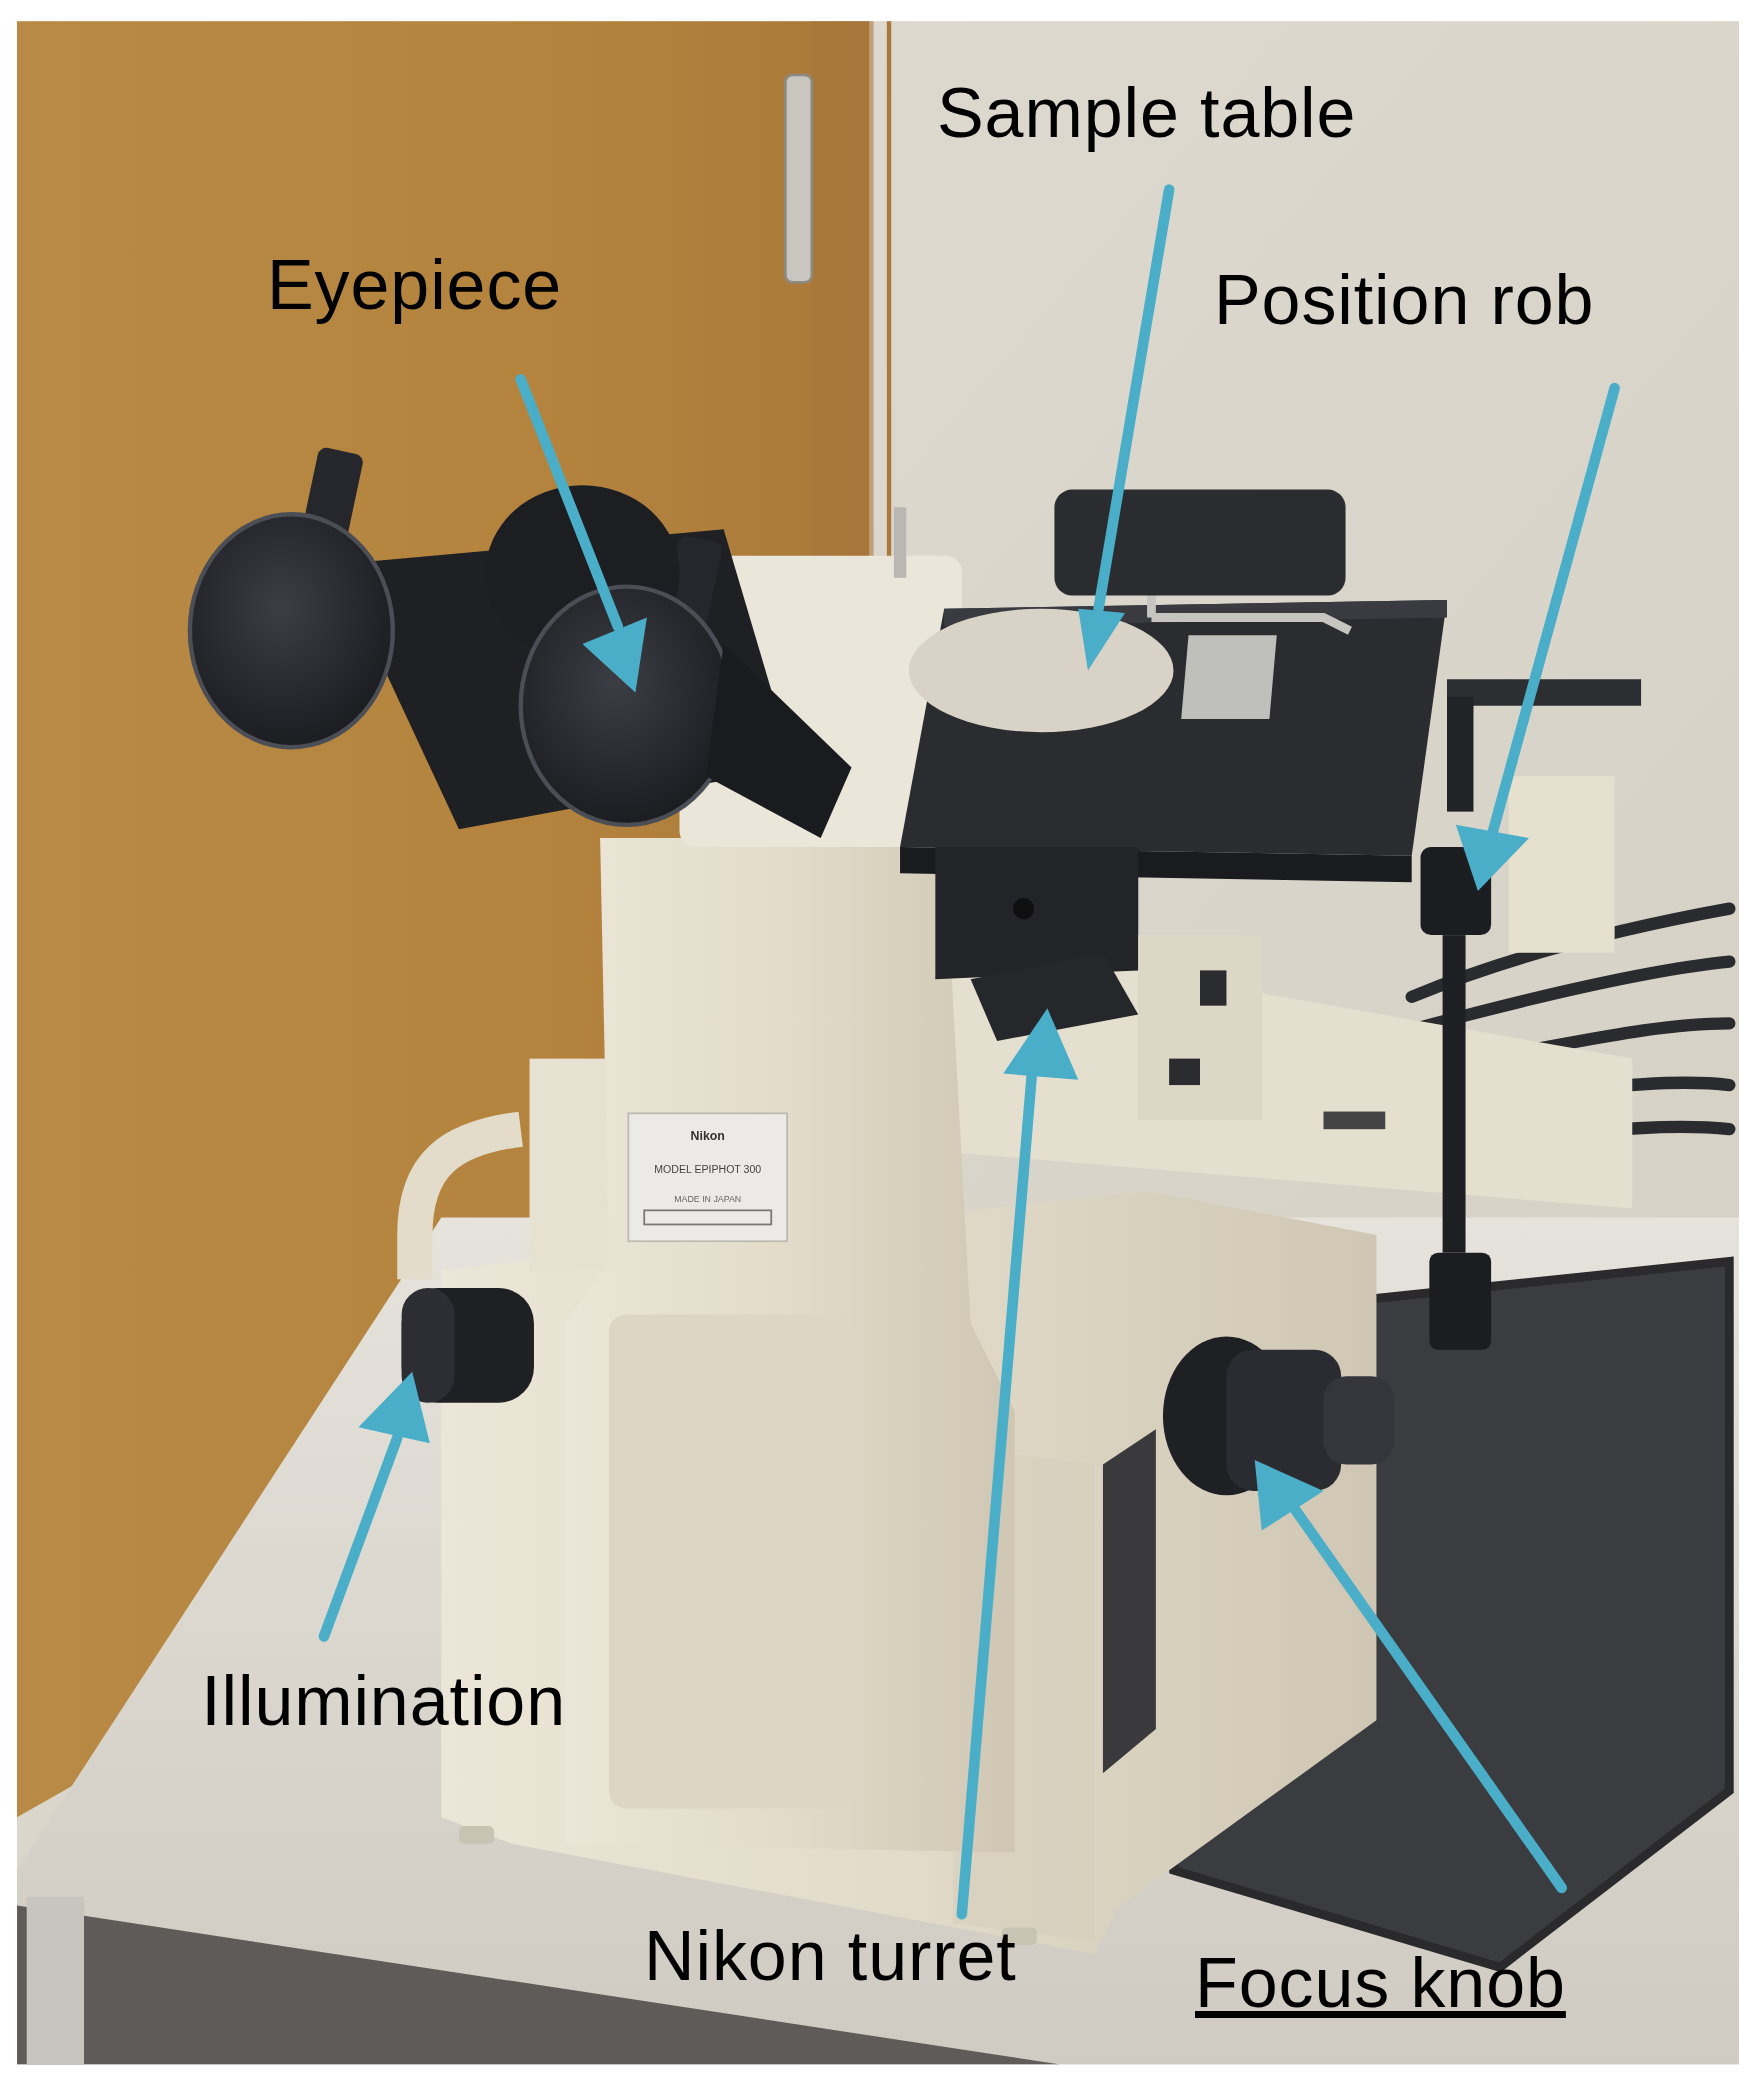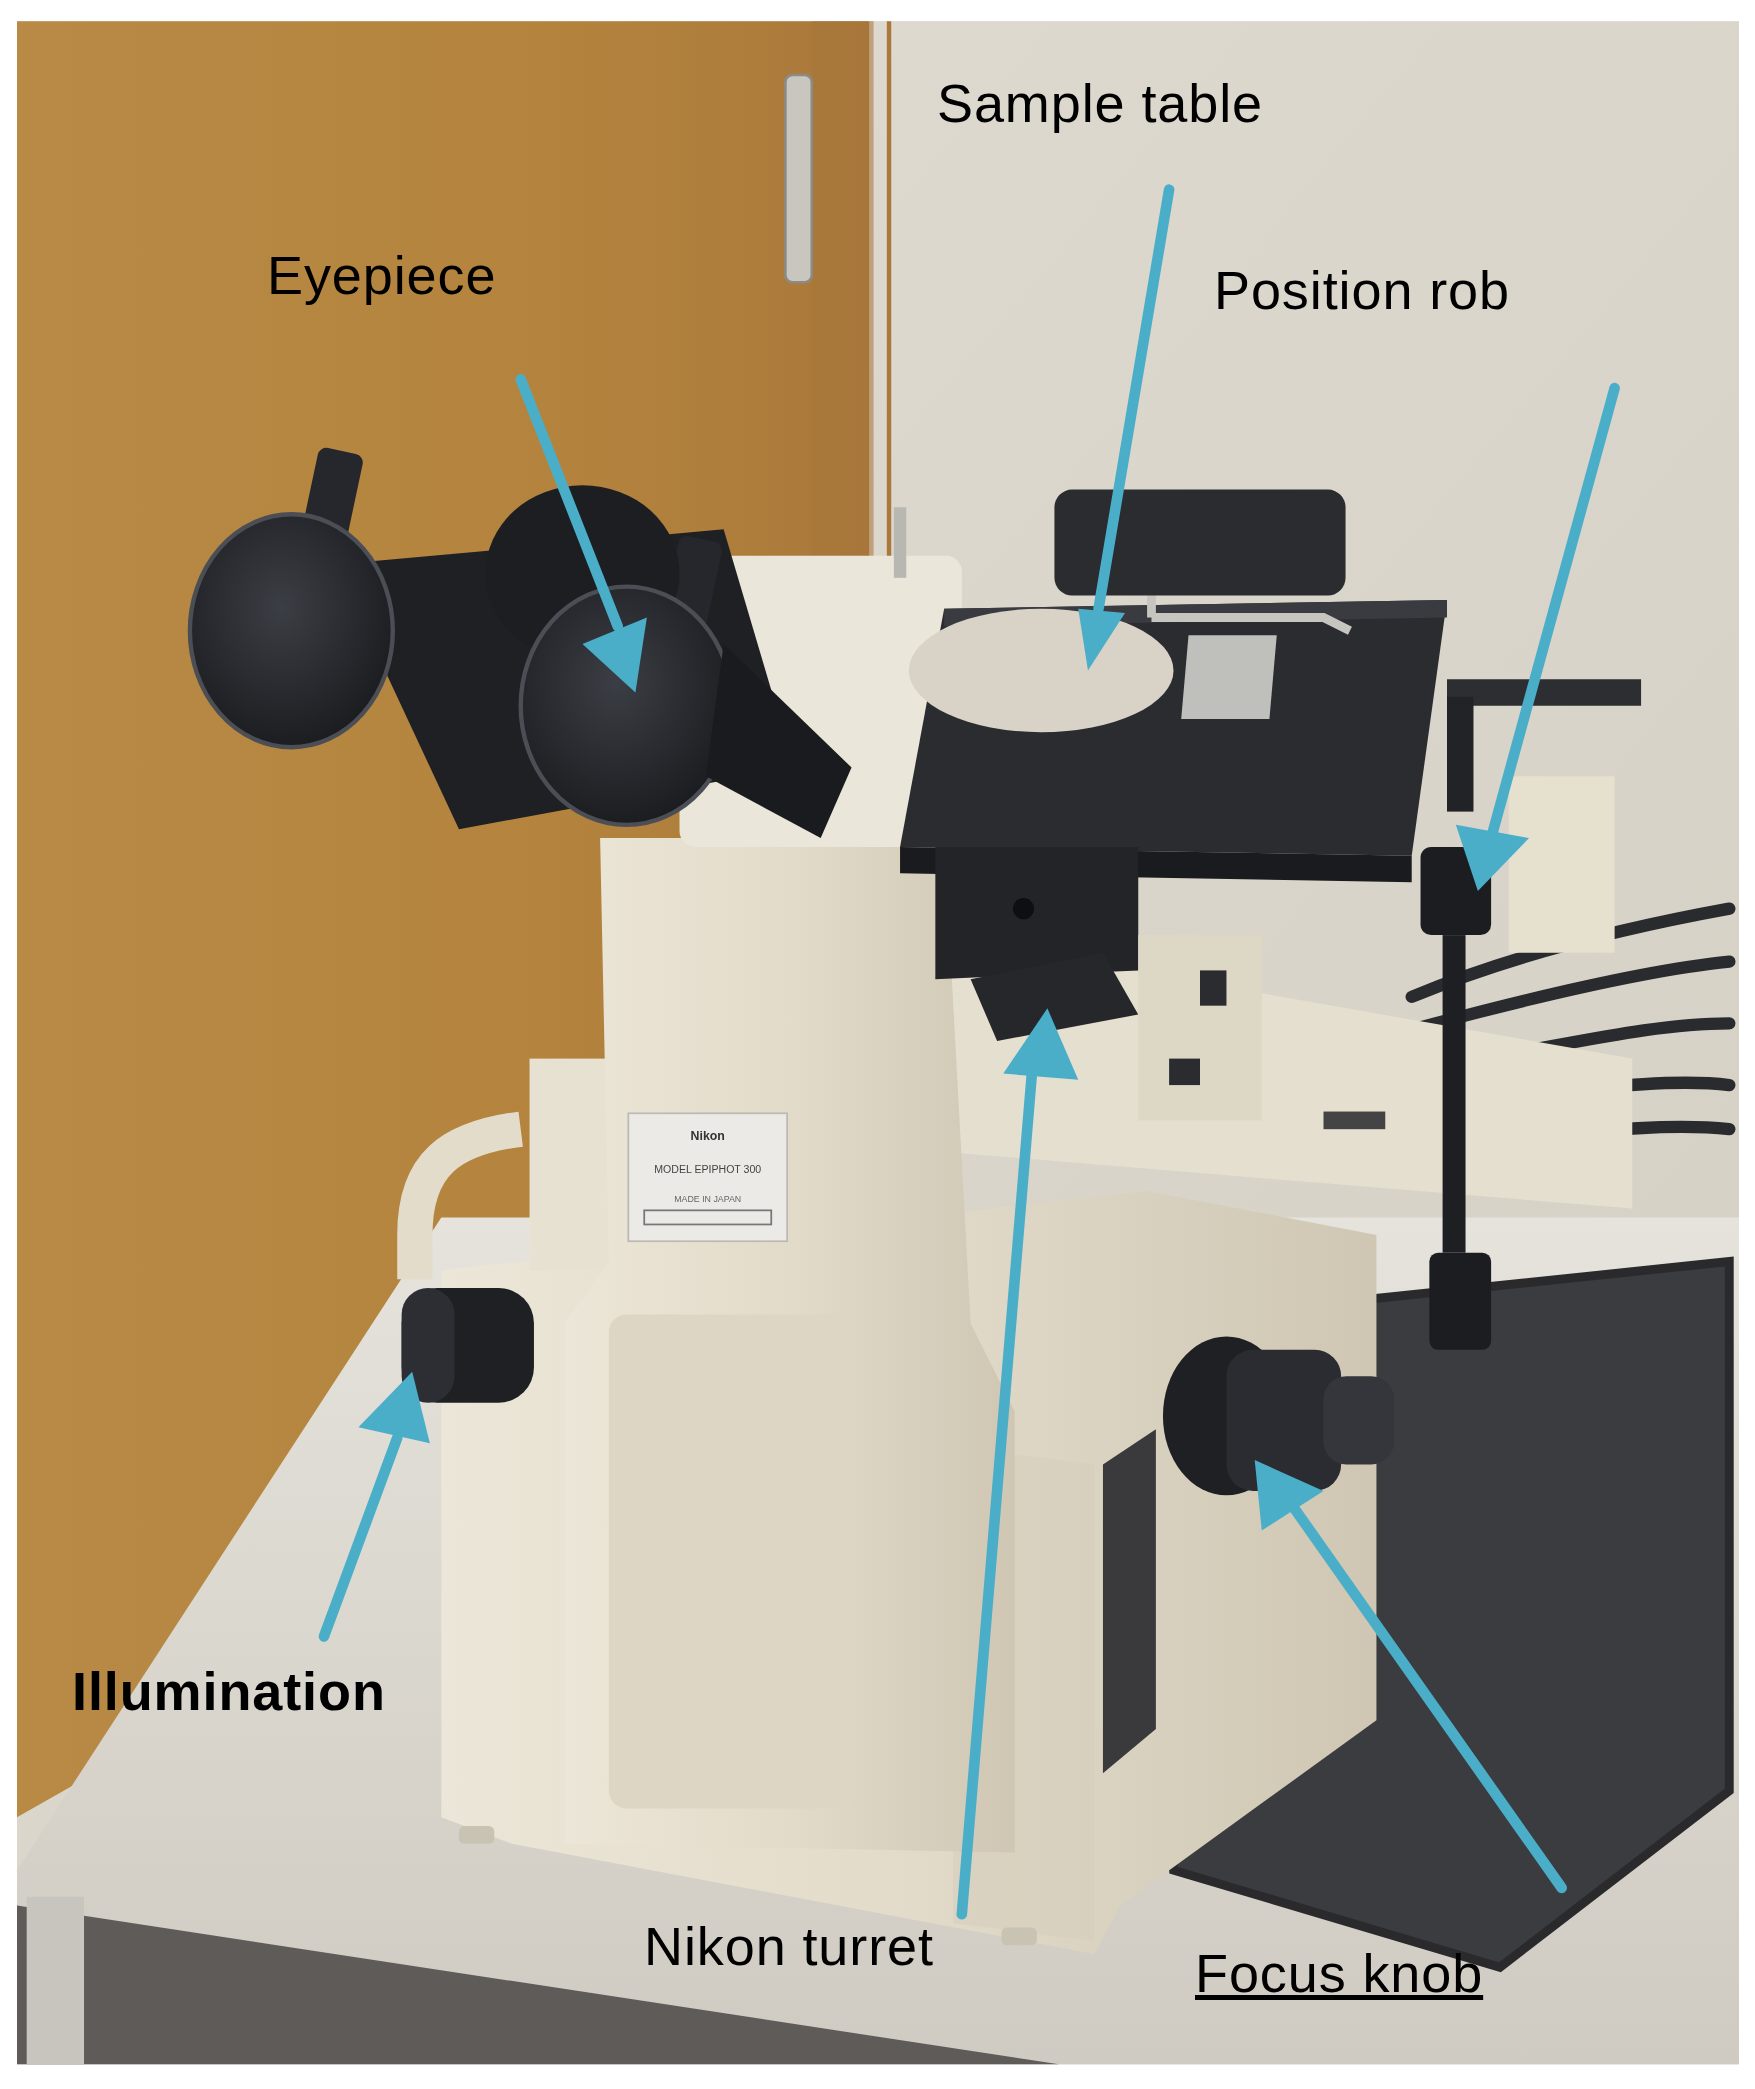--- a/index.html
+++ b/index.html
@@ -1,22 +1,22 @@
 <!DOCTYPE html>
 <html style="font-size:14px"><head>
   <meta charset="utf-8">
   <style>
     html, body { margin: 0; padding: 0; background: #ffffff; }
     body { width: 1756px; height: 2089px; position: relative; overflow: hidden;
            font-family: "Liberation Sans", "DejaVu Sans", sans-serif; }
     #scene { position: absolute; left: 0; top: 0; width: 1756px; height: 2089px; }
-    .label { position: absolute; color: #000000; font-size: 54px; line-height: 1.22;
+    .label { position: absolute; color: #000000; font-size: 70px; line-height: 1.22;
              font-family: "Liberation Sans", "DejaVu Sans", sans-serif; font-weight: 400;
              white-space: nowrap; letter-spacing: 0.9px; }
-    .label.center { text-align: left; font-weight: bold; }
+    .label.center { text-align: right; }
     .label span { display: block; }
   </style>
 </head>
 <body>
 
 <svg id="scene" viewBox="0 0 1990 2368" xmlns="http://www.w3.org/2000/svg">
   <defs>
     <linearGradient id="doorGrad" x1="0" y1="0" x2="1" y2="0">
       <stop offset="0" stop-color="#b88a45"></stop>
       <stop offset="0.6" stop-color="#b4843e"></stop>

